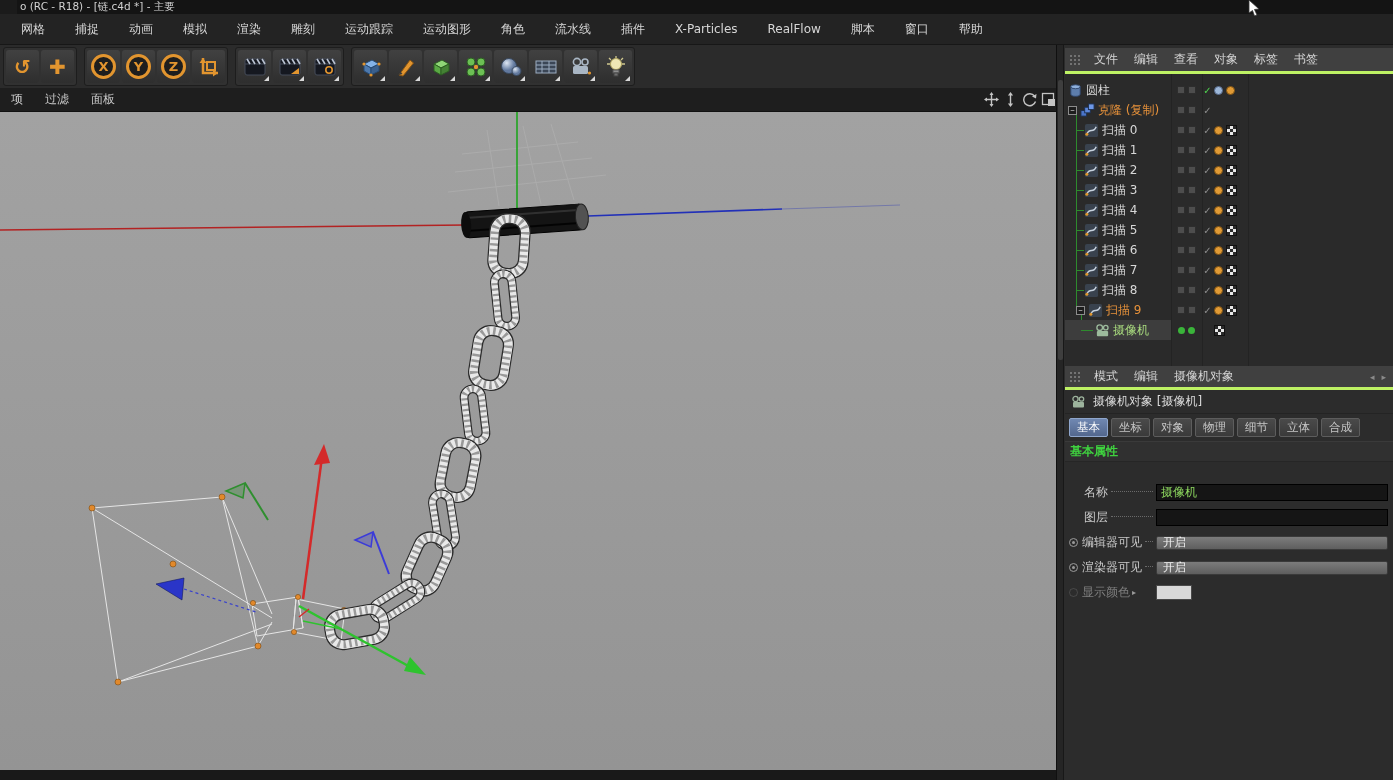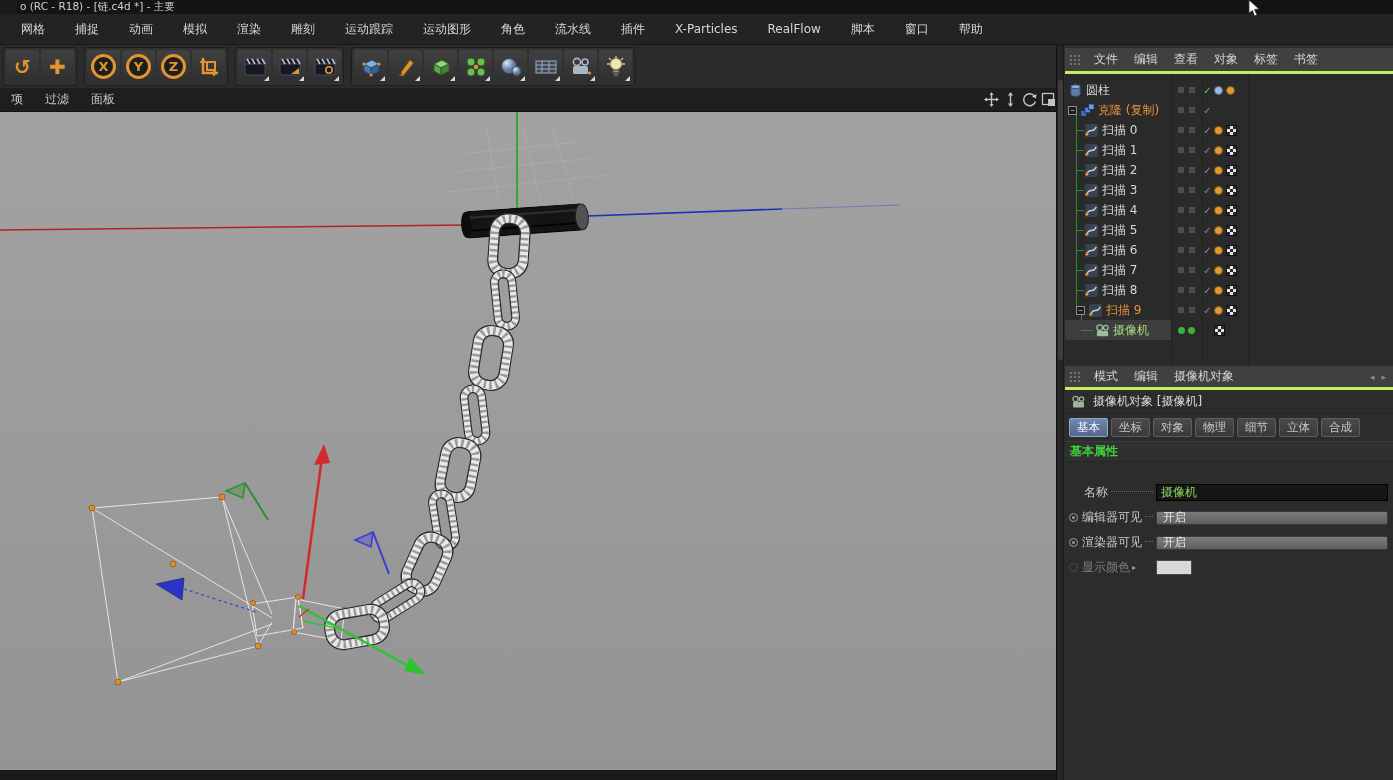--- a/index.html
+++ b/index.html
@@ -758,20 +758,30 @@
           <span class="radio-space"></span>
           <span class="flabel">名称</span>
           <span class="leader"></span>
         </div>
         <div class="fwrap">
             <div class="textfield">摄像机</div>
           </div>
       </div>
       <div class="frow">
         <div class="labelzone">
+          <span class="radio-space"></span>
+          <span class="flabel">图层</span>
+          <span class="leader"></span>
+        </div>
+        <div class="fwrap">
+            <div class="textfield"></div>
+          </div>
+      </div>
+      <div class="frow">
+        <div class="labelzone">
           <span class="radio"></span>
           <span class="flabel">编辑器可见</span>
           <span class="leader"></span>
         </div>
         <div class="fwrap">
             <div class="enumbtn">开启</div>
           </div>
       </div>
       <div class="frow">
         <div class="labelzone">

